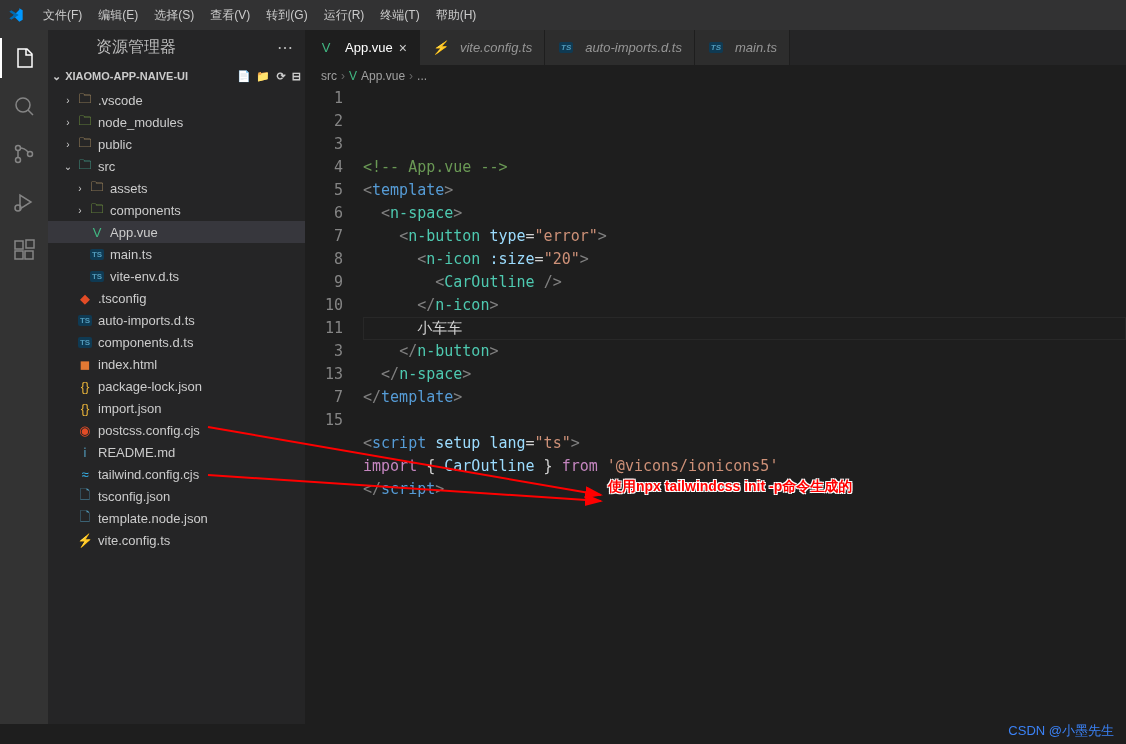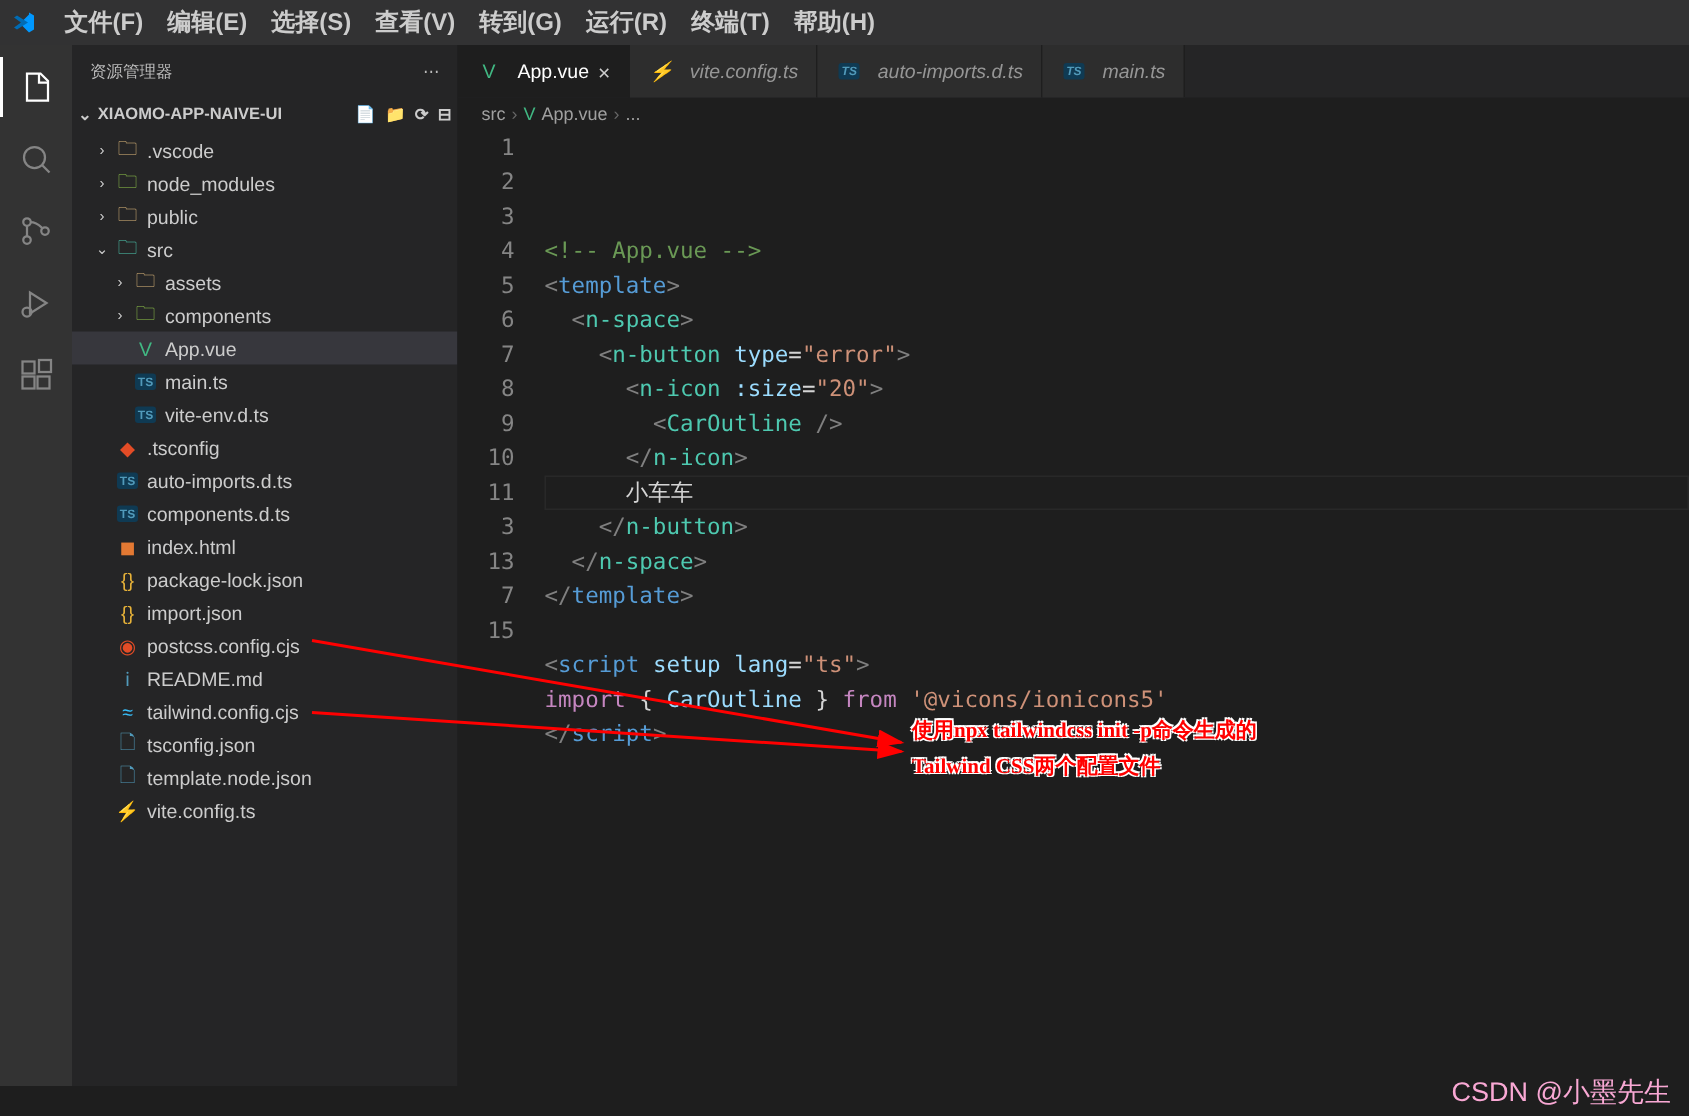--- a/index.html
+++ b/index.html
@@ -10,21 +10,21 @@
       font-size: 13px; color: #cccccc;
       overflow: hidden; position: relative;
     }
     .titlebar {
       height: 30px; background: #323233;
       display: flex; align-items: center;
       padding: 0 8px; position: relative;
     }
     .vscode-icon { width: 16px; height: 16px; margin-right: 12px; }
     .menu-items { display: flex; gap: 2px; }
-    .menu-item { padding: 4px 7px; font-size: 16px; cursor: pointer; border-radius: 4px; font-weight: bold; }
+    .menu-item { padding: 4px 7px; font-size: 12px; cursor: pointer; border-radius: 4px; }
     .title-text {
       position: absolute; left: 50%; transform: translateX(-50%);
       font-size: 12px; color: #ccc; white-space: nowrap;
       width: 100%; text-align: right; padding-right: 10px; pointer-events: none;
     }
     .main { display: flex; height: calc(100% - 30px - 20px); }
     .activity-bar {
       width: 48px; background: #333333;
       display: flex; flex-direction: column; align-items: center;
       padding-top: 8px; gap: 8px;
@@ -32,21 +32,21 @@
     .activity-btn {
       width: 48px; height: 40px; display: flex;
       align-items: center; justify-content: center;
       cursor: pointer; color: #858585;
     }
     .activity-btn.active { color: #fff; border-left: 2px solid #fff; }
     .activity-btn svg { width: 24px; height: 24px; }
     .sidebar { width: 257px; background: #252526; display: flex; flex-direction: column; }
     .sidebar-header {
       height: 35px; display: flex; align-items: center; justify-content: space-between;
-      padding: 0 12px; font-size: 11px; color: #bbb;
+      padding: 0 12px; font-size: 16px; color: #bbb; margin-left: 36px;
     }
     .project-header {
       height: 22px; display: flex; align-items: center;
       padding: 0 4px; font-size: 11px; font-weight: bold; color: #ccc;
     }
     .project-header .chev { margin-right: 4px; }
     .project-actions { margin-left: auto; display: flex; gap: 6px; color: #ccc; }
     .project-actions span { cursor: pointer; }
     .file-tree { flex: 1; overflow: auto; font-size: 13px; padding-top: 2px; }
     .tree-item {
@@ -97,25 +97,25 @@
     .t-comp { color: #4ec9b0; }
     .t-attr { color: #9cdcfe; }
     .t-str { color: #ce9178; }
     .t-kw { color: #c586c0; }
     .t-txt { color: #d4d4d4; }
     .annotation {
       position: absolute; left: 608px; top: 478px;
       color: #ff0000; font-weight: bold; font-size: 14px;
       font-family: "Microsoft YaHei", sans-serif;
     }
-    .annotation div { margin-bottom: 6px; text-shadow: 1px 1px 0 #fff, -1px -1px 0 #fff, 1px -1px 0 #fff, -1px 1px 0 #fff; font-family: Liberation Serif, serif; }
+    .annotation div { margin-bottom: 6px; text-shadow: 1px 1px 0 #fff, -1px -1px 0 #fff, 1px -1px 0 #fff, -1px 1px 0 #fff; }
     svg.arrow { position: absolute; pointer-events: none; }
     .watermark {
       position: absolute; right: 12px; bottom: 4px;
-      color: #f9a8d4; font-size: 18px;
+      color: #3b82f6; font-size: 13px;
     }
   </style>
 </head>
 <body>
 
 <div class="titlebar">
   <svg class="vscode-icon" viewBox="0 0 24 24">
       <path fill="#0098ff" d="M17 2l5 3v14l-5 3-9-9 9-9z"></path>
       <path fill="#006bb3" d="M2 7l3-2 11 7-11 7-3-2 7-5z"></path>
     </svg>
@@ -409,16 +409,15 @@
   <defs>
       <marker id="ah2" markerWidth="10" markerHeight="10" refX="8" refY="3" orient="auto">
         <path d="M0,0 L0,6 L9,3 z" fill="#ff0000"></path>
       </marker>
     </defs>
   <line x1="2" y1="2" x2="395" y2="28" stroke="#ff0000" stroke-width="2" marker-end="url(#ah2)"></line>
 </svg>
 
 <div class="annotation">
   <div>使用npx tailwindcss init -p命令生成的</div>
-  <div>Tailwind CSS两个配置文件</div>
 </div>
 
 <div class="watermark">CSDN @小墨先生</div>
 
 </body></html>

